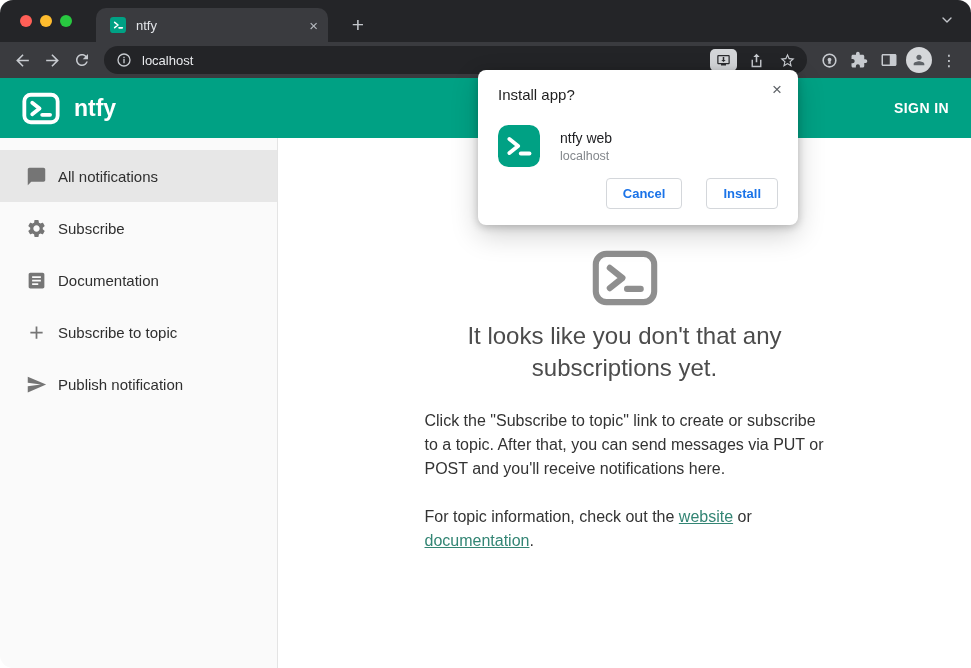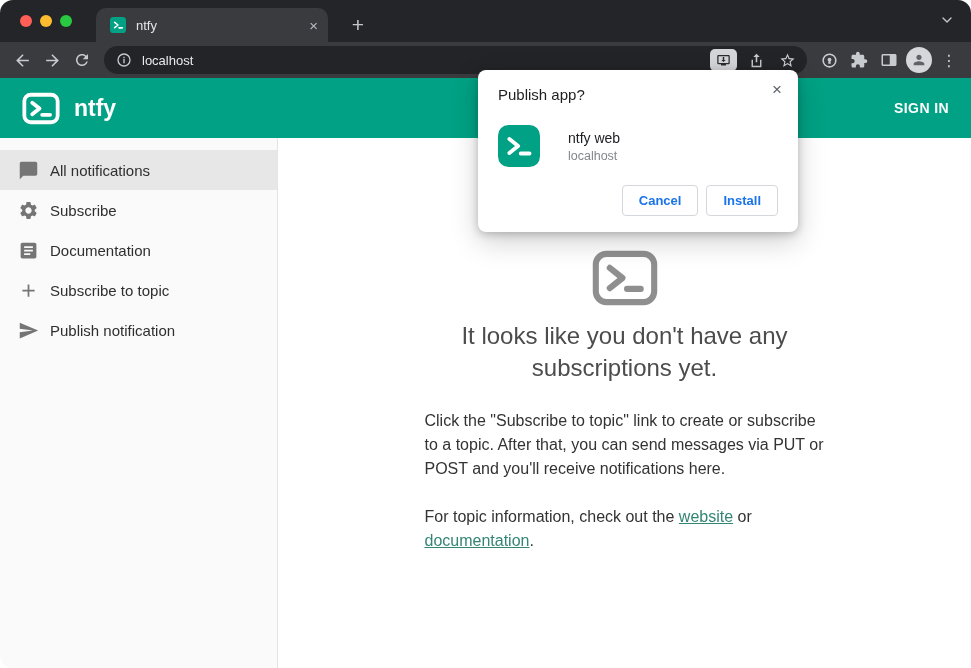--- a/index.html
+++ b/index.html
@@ -37,45 +37,45 @@
   
   .appbar { height:60px; background:#00a184; display:flex; align-items:center; padding:0 22px; color:#fff; }
   .app-title { font-size:23px; font-weight:bold; margin-left:14px; }
   .appbar-right { margin-left:auto; display:flex; align-items:center; gap:18px; }
   .signin { font-size:14px; font-weight:bold; letter-spacing:0.4px; color:#fff; background:transparent; border:none; }
   .signup { border:1px solid #fff; border-radius:4px; padding:8px 18px; font-size:14px; font-weight:bold;
             letter-spacing:0.4px; color:#fff; background:transparent; }
 
   .app-body { display:flex; height:530px; }
   .sidebar { width:278px; background:#fafafa; border-right:1px solid #e4e4e4; padding-top:12px; flex:0 0 auto; }
-  .side-item { height:40px; display:flex; align-items:center; padding:0 16px 0 16px; gap:10px;
+  .side-item { height:52px; display:flex; align-items:center; padding:0 16px 0 24px; gap:10px;
                font-size:15px; color:#2f2f2f; cursor:pointer; }
   .side-item.selected { background:rgba(0,0,0,0.075); }
   .side-icon { width:24px; height:24px; color:#757575; display:flex; align-items:center; justify-content:center; flex:0 0 auto; }
   .side-icon svg { fill:currentColor; }
 
   .main { flex:1 1 auto; padding-top:112px; display:flex; flex-direction:column; align-items:center; background:#fff; }
   .empty { width:400px; }
   .empty-icon { text-align:center; color:#8f8f8f; }
   .empty-heading { margin-top:10px; font-size:24px; line-height:1.35; color:#4c4c4c; text-align:center; font-weight:400; }
   .empty-p { margin-top:24px; font-size:16px; line-height:1.5; color:#333; }
   .empty a { color:#338574; }
 
   
   .install-dialog { position:absolute; left:478px; top:70px; width:320px; background:#fff; border-radius:8px;
                     box-shadow:0 2px 8px rgba(0,0,0,0.22), 0 10px 28px rgba(0,0,0,0.18);
                     padding:16px 20px; z-index:40; }
   .dlg-title { font-size:15px; color:#1f1f1f; }
   .dlg-close { position:absolute; right:16px; top:11px; color:#5f6368; font-size:17px; line-height:1;
                background:none; border:none; }
   .dlg-row { display:flex; align-items:center; margin-top:22px; }
-  .dlg-text { margin-left:28px; }
+  .dlg-text { margin-left:20px; }
   .dlg-appname { font-size:14px; color:#202124; }
   .dlg-origin { font-size:12.5px; color:#83878c; margin-top:3px; }
-  .dlg-actions { display:flex; justify-content:flex-end; gap:8px; margin-top:18px; }
+  .dlg-actions { display:flex; justify-content:flex-end; gap:24px; margin-top:11px; }
   .dlg-btn { border:1px solid #d4d7db; background:#fff; color:#1a73e8; font-size:13px; font-weight:bold;
              border-radius:4px; padding:7px 16px; font-family:inherit; }
 </style>
 </head>
 <body>
 
 <div class="window">
 
   <div class="titlebar">
     <div class="traffic">
@@ -233,29 +233,29 @@
 
     <main class="main">
       <div class="empty">
         <div class="empty-icon">
           <svg viewBox="0 0 26 22" width="66" height="56">
               <rect x="1.5" y="1.5" width="23" height="19" rx="4.2" fill="none" stroke="currentColor" stroke-width="2.4"></rect>
               <polyline points="7,7 12,11 7,15" fill="none" stroke="currentColor" stroke-width="2.4" stroke-linecap="round" stroke-linejoin="round"></polyline>
               <line x1="13.8" y1="15.3" x2="19.2" y2="15.3" stroke="currentColor" stroke-width="2.4" stroke-linecap="round"></line>
             </svg>
         </div>
-        <div class="empty-heading">It looks like you don't have any subscriptions yet.</div>
+        <div class="empty-heading">It looks like you don't that any subscriptions yet.</div>
         <p class="empty-p">Click the "Subscribe to topic" link to create or subscribe to a topic. After that, you can send messages via PUT or POST and you'll receive notifications here.</p>
         <p class="empty-p"><span>For topic information, check out the </span><a href="#">website</a><span> or </span><a href="#">documentation</a><span>.</span></p>
       </div>
     </main>
   </div>
 
   <div class="install-dialog">
-    <div class="dlg-title">Publish app?</div>
+    <div class="dlg-title">Install app?</div>
     <button class="dlg-close">×</button>
     <div class="dlg-row">
       <span style="display:flex;">
         <svg viewBox="0 0 24 24" width="42" height="42">
             <rect width="24" height="24" rx="6" fill="#00a184"></rect>
             <polyline points="6.5,8 11.5,12 6.5,16" fill="none" stroke="#fff" stroke-width="2.2" stroke-linecap="round" stroke-linejoin="round"></polyline>
             <line x1="13" y1="16.3" x2="18" y2="16.3" stroke="#fff" stroke-width="2.2" stroke-linecap="round"></line>
           </svg>
       </span>
       <span class="dlg-text">

